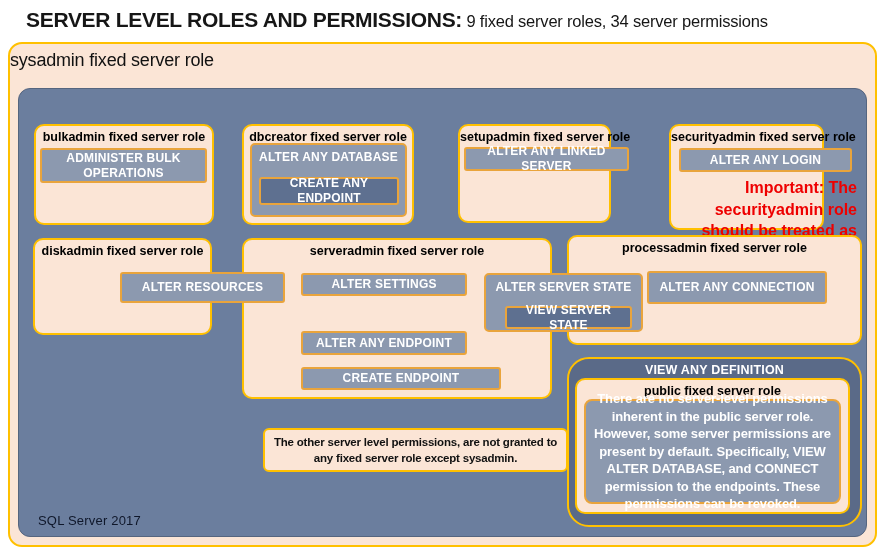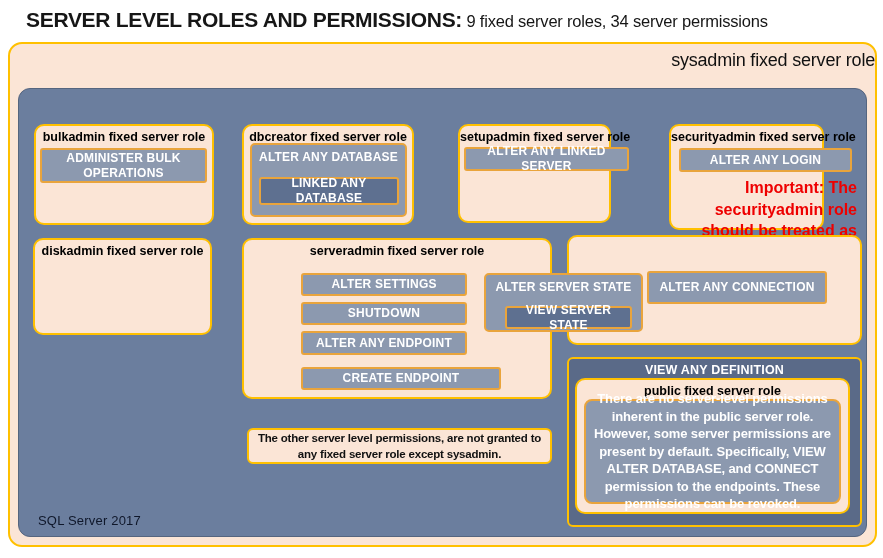--- a/index.html
+++ b/index.html
@@ -7,21 +7,21 @@
     position:relative;width:883px;height:558px;background:#ffffff;
     font-family:"Liberation Sans", sans-serif;color:#000;overflow:hidden;
   }
   .abs{position:absolute;box-sizing:border-box;}
   
   .page-title{left:26px;top:8px;font-size:21px;font-weight:700;color:#161616;letter-spacing:-0.3px;white-space:nowrap;}
   .page-title .sub{font-size:16.5px;font-weight:400;letter-spacing:-0.2px;}
   
   .sysadmin-box{left:8px;top:42px;width:869px;height:505px;background:var(--peach);
     border:2px solid var(--gold);border-radius:14px;}
-  .sysadmin-title{left:0;top:6px;width:100%;text-align:right;font-size:18px;color:#111;letter-spacing:-0.2px;}
+  .sysadmin-title{left:0;top:6px;width:100%;text-align:left;font-size:18px;color:#111;letter-spacing:-0.2px;}
   
   .control-box{left:8px;top:44px;width:849px;height:449px;background:var(--blue-bg);
     border:1px solid #55657f;border-radius:12px;}
   .control-title{left:0;top:7px;width:100%;text-align:center;font-size:16.5px;color:#fdfdfd;letter-spacing:-0.2px;}
   
   .role-box{background:var(--peach);border:2px solid var(--gold);border-radius:10px;}
   .role-title{left:0;top:4px;width:100%;text-align:center;font-weight:700;font-size:12.5px;color:#000;white-space:nowrap;}
   
   .chip{background:var(--chip);border:2px solid var(--gold-dim);border-radius:3px;
     color:#fff;font-weight:700;font-size:12px;letter-spacing:0.2px;
@@ -29,21 +29,21 @@
   .chip.dark{background:var(--chip-dark);}
   .chip-group{background:var(--chip);border:2px solid var(--gold-dim);border-radius:5px;}
   .chip-group-label{left:0;top:5px;width:100%;text-align:center;color:#fff;font-weight:700;font-size:12px;letter-spacing:0.2px;}
   
   .warning{color:var(--warning-red);font-weight:700;font-size:16px;text-align:right;line-height:1.35;}
   
   .note-box{background:var(--peach);border:2px solid var(--gold);border-radius:6px;
     display:flex;align-items:center;justify-content:center;text-align:center;
     font-weight:700;font-size:11.5px;letter-spacing:-0.2px;line-height:1.4;color:#111;padding:2px 4px;}
   
-  .panel-dark{background:var(--panel-dark);border:2px solid var(--gold);border-radius:6px;}
+  .panel-dark{background:var(--panel-dark);border:2px solid var(--gold);border-radius:22px;}
   .panel-dark-title{left:0;top:4px;width:100%;text-align:center;color:#fff;font-weight:700;font-size:12.5px;letter-spacing:0.2px;}
   .public-note{background:var(--chip);border:2px solid var(--gold-dim);border-radius:8px;
     color:#fff;font-weight:700;font-size:13px;line-height:1.35;text-align:center;
     display:flex;align-items:center;justify-content:center;padding:2px 6px;letter-spacing:-0.1px;}
   .footer-label{color:#0f172a;font-size:13px;letter-spacing:0.2px;}
 </style>
 </head>
 <body>
 
 <div class="canvas">
@@ -59,21 +59,21 @@
 
       <div class="abs role-box" style="left:15px;top:35px;width:180px;height:101px;">
         <div class="abs role-title">bulkadmin fixed server role</div>
         <div class="abs chip" style="left:4px;top:22px;width:167px;height:35px;">ADMINISTER BULK OPERATIONS</div>
       </div>
 
       <div class="abs role-box" style="left:223px;top:35px;width:172px;height:101px;">
         <div class="abs role-title">dbcreator fixed server role</div>
         <div class="abs chip-group" style="left:6px;top:17px;width:157px;height:74px;">
           <div class="abs chip-group-label">ALTER ANY DATABASE</div>
-          <div class="abs chip dark" style="left:7px;top:32px;width:140px;height:28px;">LINKED ANY DATABASE</div>
+          <div class="abs chip dark" style="left:7px;top:32px;width:140px;height:28px;">CREATE ANY ENDPOINT</div>
         </div>
       </div>
 
       <div class="abs role-box" style="left:439px;top:35px;width:153px;height:99px;">
         <div class="abs role-title">setupadmin fixed server role</div>
         <div class="abs chip" style="left:4px;top:21px;width:165px;height:24px;">ALTER ANY LINKED SERVER</div>
       </div>
 
       <div class="abs role-box" style="left:650px;top:35px;width:155px;height:106px;">
         <div class="abs role-title">securityadmin fixed server role</div>
@@ -81,36 +81,37 @@
         <div class="abs warning" style="left:3px;top:51px;width:183px;">Important: The securityadmin role should be treated as equivalent to the sysadmin role.</div>
       </div>
 
       <div class="abs role-box" style="left:14px;top:149px;width:179px;height:97px;">
         <div class="abs role-title">diskadmin fixed server role</div>
       </div>
 
       <div class="abs role-box" style="left:223px;top:149px;width:310px;height:161px;">
         <div class="abs role-title">serveradmin fixed server role</div>
         <div class="abs chip" style="left:57px;top:33px;width:166px;height:23px;">ALTER SETTINGS</div>
-        <div class="abs chip" style="left:57px;top:62px;width:166px;height:23px;">SHUTDOWN</div>
         <div class="abs chip" style="left:57px;top:91px;width:166px;height:24px;">ALTER ANY ENDPOINT</div>
         <div class="abs chip" style="left:57px;top:127px;width:200px;height:23px;">CREATE ENDPOINT</div>
       </div>
 
       <div class="abs role-box" style="left:548px;top:146px;width:295px;height:110px;">
+        <div class="abs role-title">processadmin fixed server role</div>
         <div class="abs chip" style="left:78px;top:34px;width:180px;height:33px;">ALTER ANY CONNECTION</div>
       </div>
 
+      <div class="abs chip" style="left:101px;top:183px;width:165px;height:31px;">ALTER RESOURCES</div>
 
       <div class="abs chip-group" style="left:465px;top:184px;width:159px;height:59px;">
         <div class="abs chip-group-label">ALTER SERVER STATE</div>
         <div class="abs chip dark" style="left:19px;top:31px;width:127px;height:23px;">VIEW SERVER STATE</div>
       </div>
 
-      <div class="abs note-box" style="left:228px;top:339px;width:305px;height:36px;text-align:center;">The other server level permissions, are not granted to any fixed server role except sysadmin.</div>
+      <div class="abs note-box" style="left:244px;top:339px;width:305px;height:44px;text-align:center;">The other server level permissions, are not granted to any fixed server role except sysadmin.</div>
 
       <div class="abs panel-dark" style="left:548px;top:268px;width:295px;height:170px;">
         <div class="abs panel-dark-title">VIEW ANY DEFINITION</div>
         <div class="abs role-box" style="left:6px;top:19px;width:275px;height:136px;">
           <div class="abs role-title">public fixed server role</div>
           <div class="abs public-note" style="left:7px;top:19px;width:257px;height:105px;">There are no server-level permissions inherent in the public server role. However, some server permissions are present by default. Specifically, VIEW ALTER DATABASE, and CONNECT permission to the endpoints. These permissions can be revoked.</div>
         </div>
       </div>
 
       <div class="abs footer-label" style="left:19px;top:424px;">SQL Server 2017</div>

